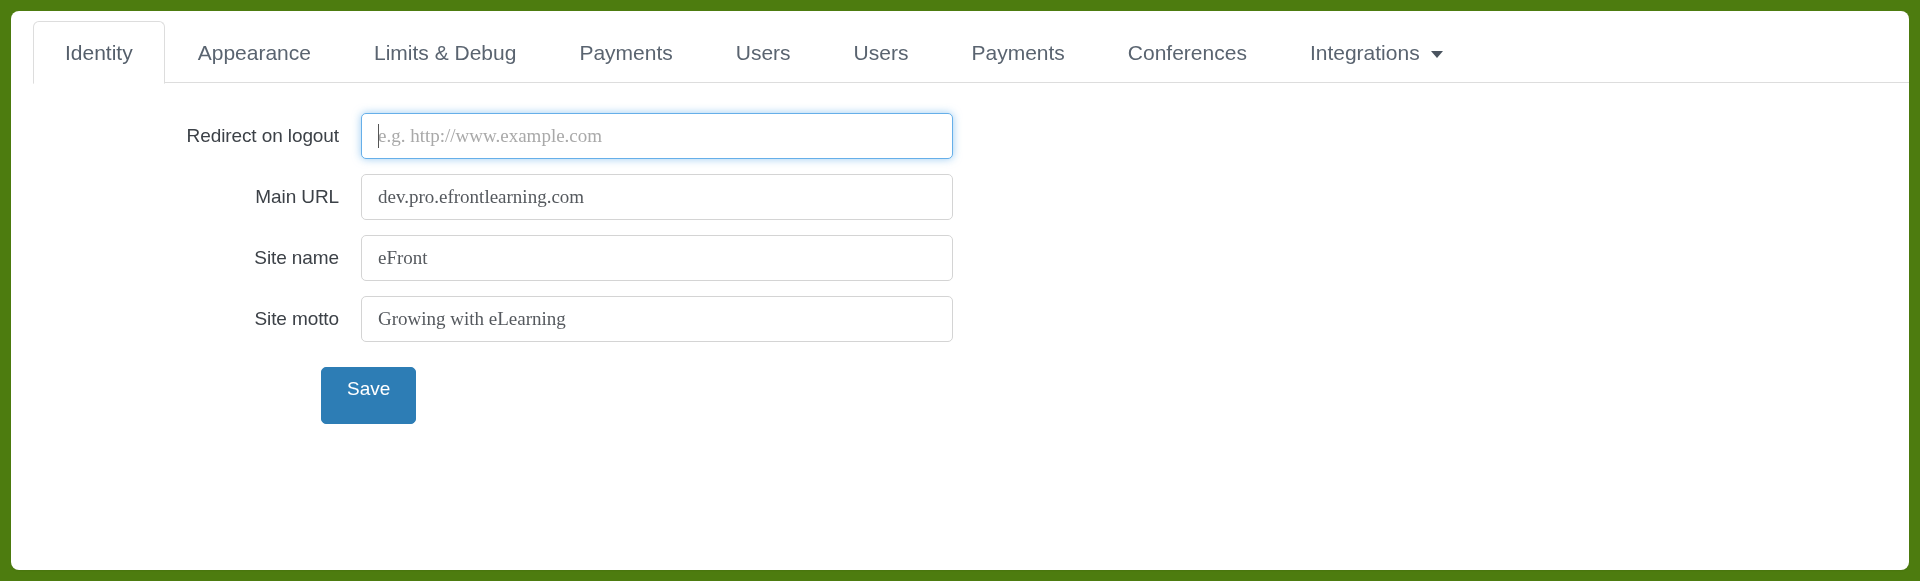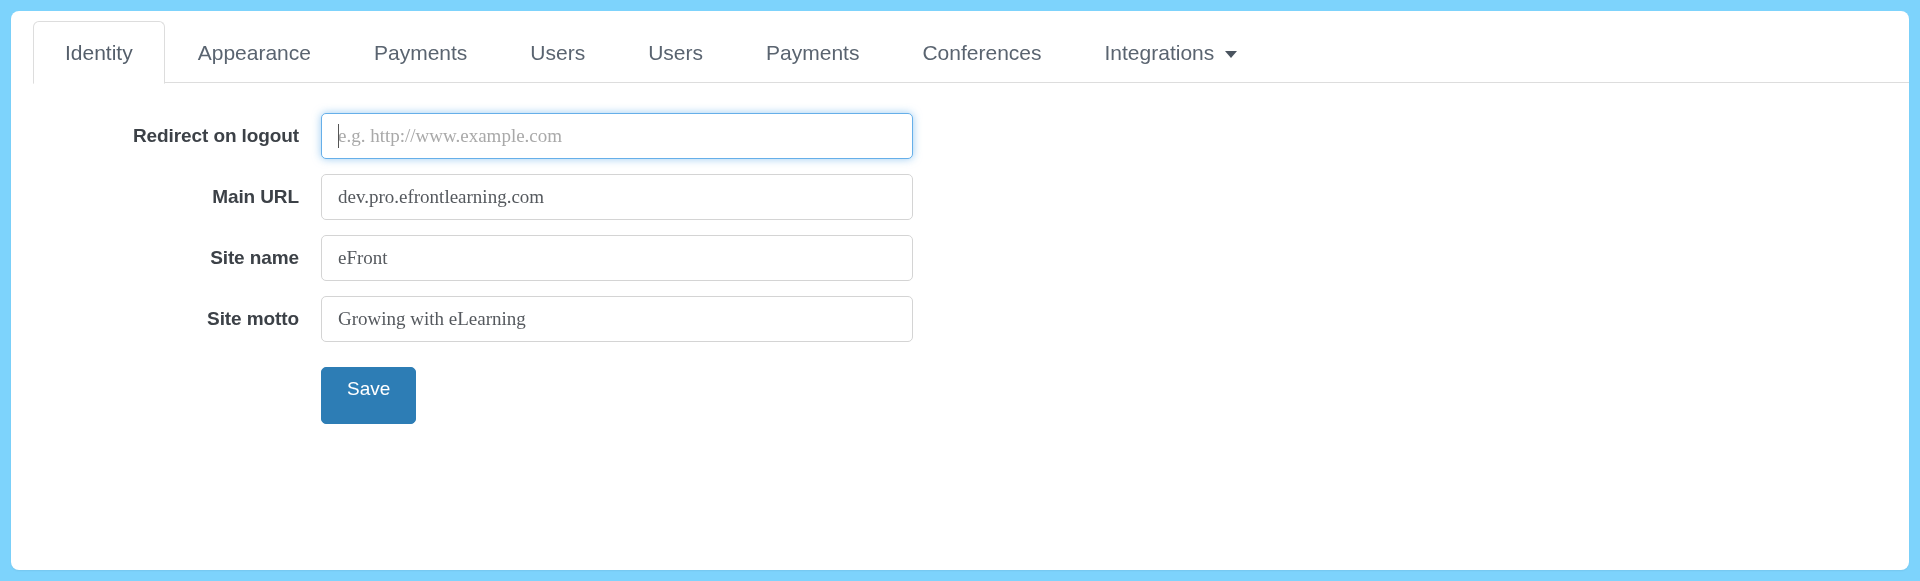--- a/index.html
+++ b/index.html
@@ -10,21 +10,21 @@
     background: #d8d8d8;
     font-family: "Liberation Sans", sans-serif;
     -webkit-font-smoothing: antialiased;
     overflow: hidden;
   }
 
   .page {
     position: relative;
     width: 1920px;
     height: 581px;
-    background: #7dd3fc;
+    background: #4d7c0f;
     box-sizing: border-box;
     padding: 11px 11px 11px 11px;
   }
 
   .panel {
     position: relative;
     width: 1898px;
     height: 559px;
     background: #ffffff;
     border-radius: 8px;
@@ -110,26 +110,26 @@
     padding-top: 30px;
   }
 
   .form-row {
     display: flex;
     align-items: center;
     margin-bottom: 15px;
   }
 
   .form-label {
-    width: 310px;
+    width: 350px;
     text-align: right;
     padding-right: 22px;
     box-sizing: border-box;
     font-size: 19px;
-    font-weight: bold;
+    font-weight: normal;
     color: #3c4147;
     letter-spacing: -0.1px;
   }
 
   .input-wrap {
     position: relative;
   }
 
   .field {
     width: 592px;
@@ -193,20 +193,23 @@
 
         <li class="tab active">
           <span>Identity</span>
         </li>
 
 
         <li class="tab">
           <span>Appearance</span>
         </li>
 
+        <li class="tab">
+          <span>Limits &amp; Debug</span>
+        </li>
 
         <li class="tab">
           <span>Payments</span>
         </li>
 
         <li class="tab">
           <span>Users</span>
         </li>
 
         <li class="tab">

